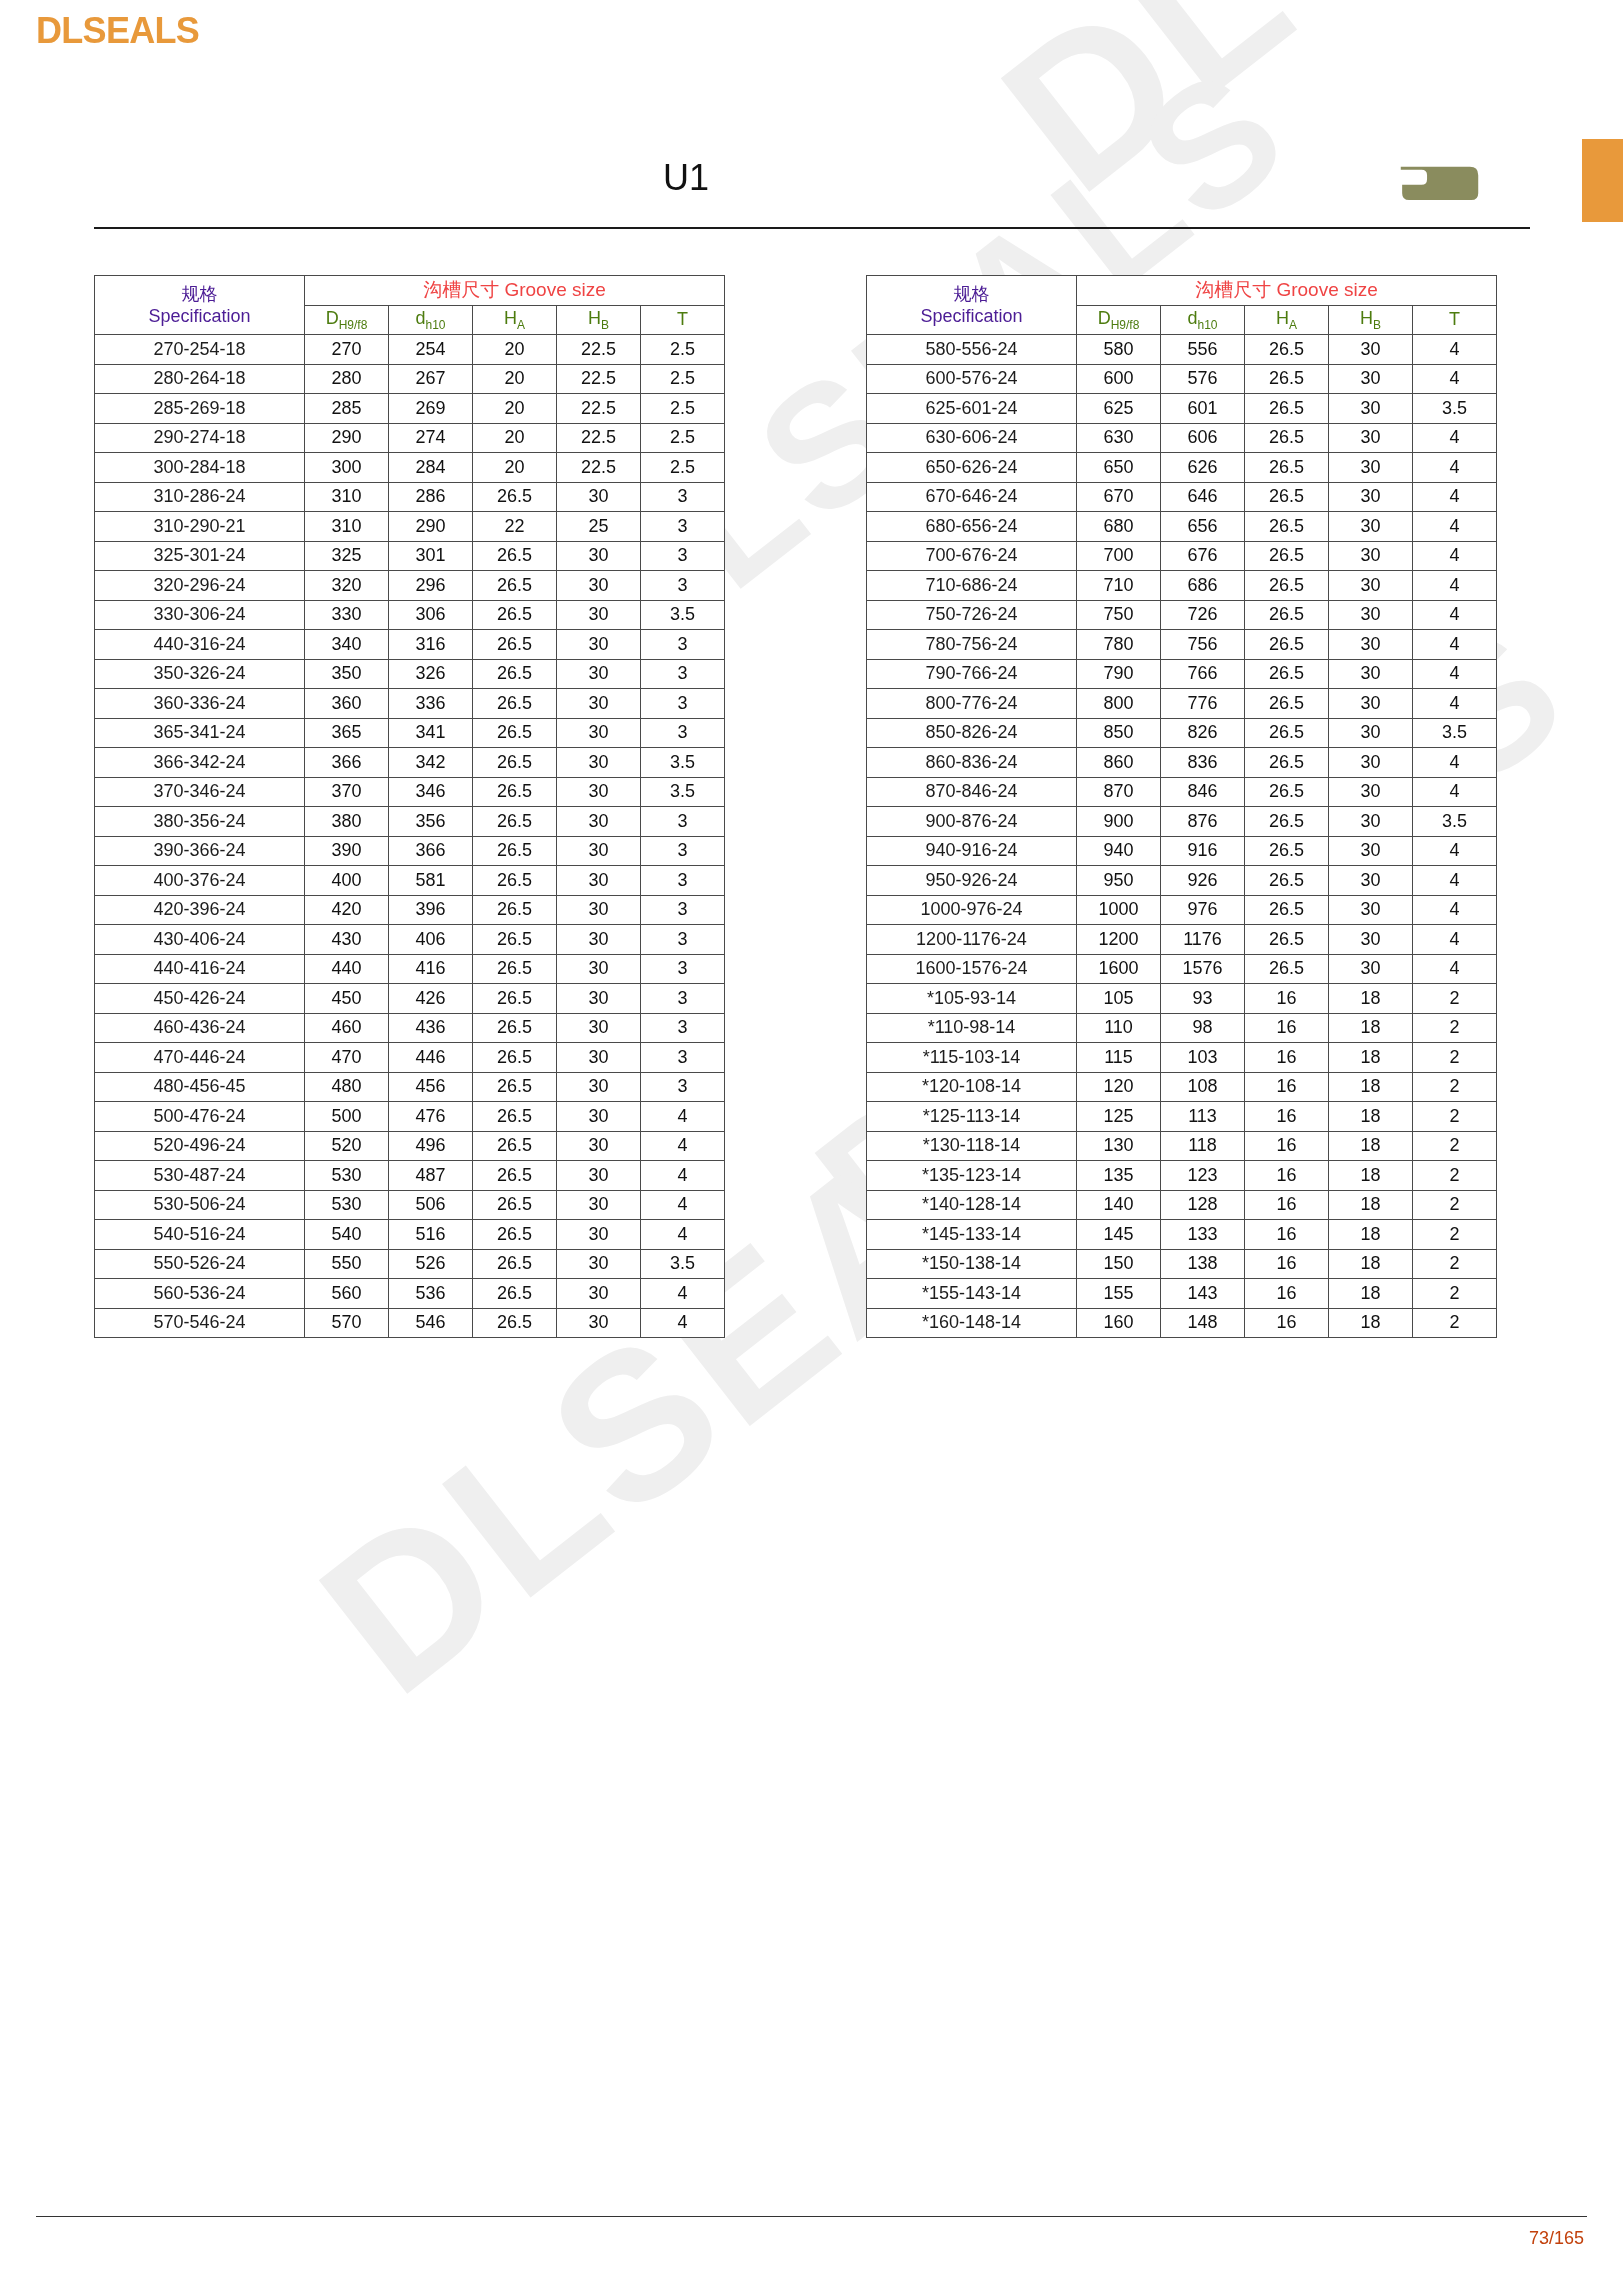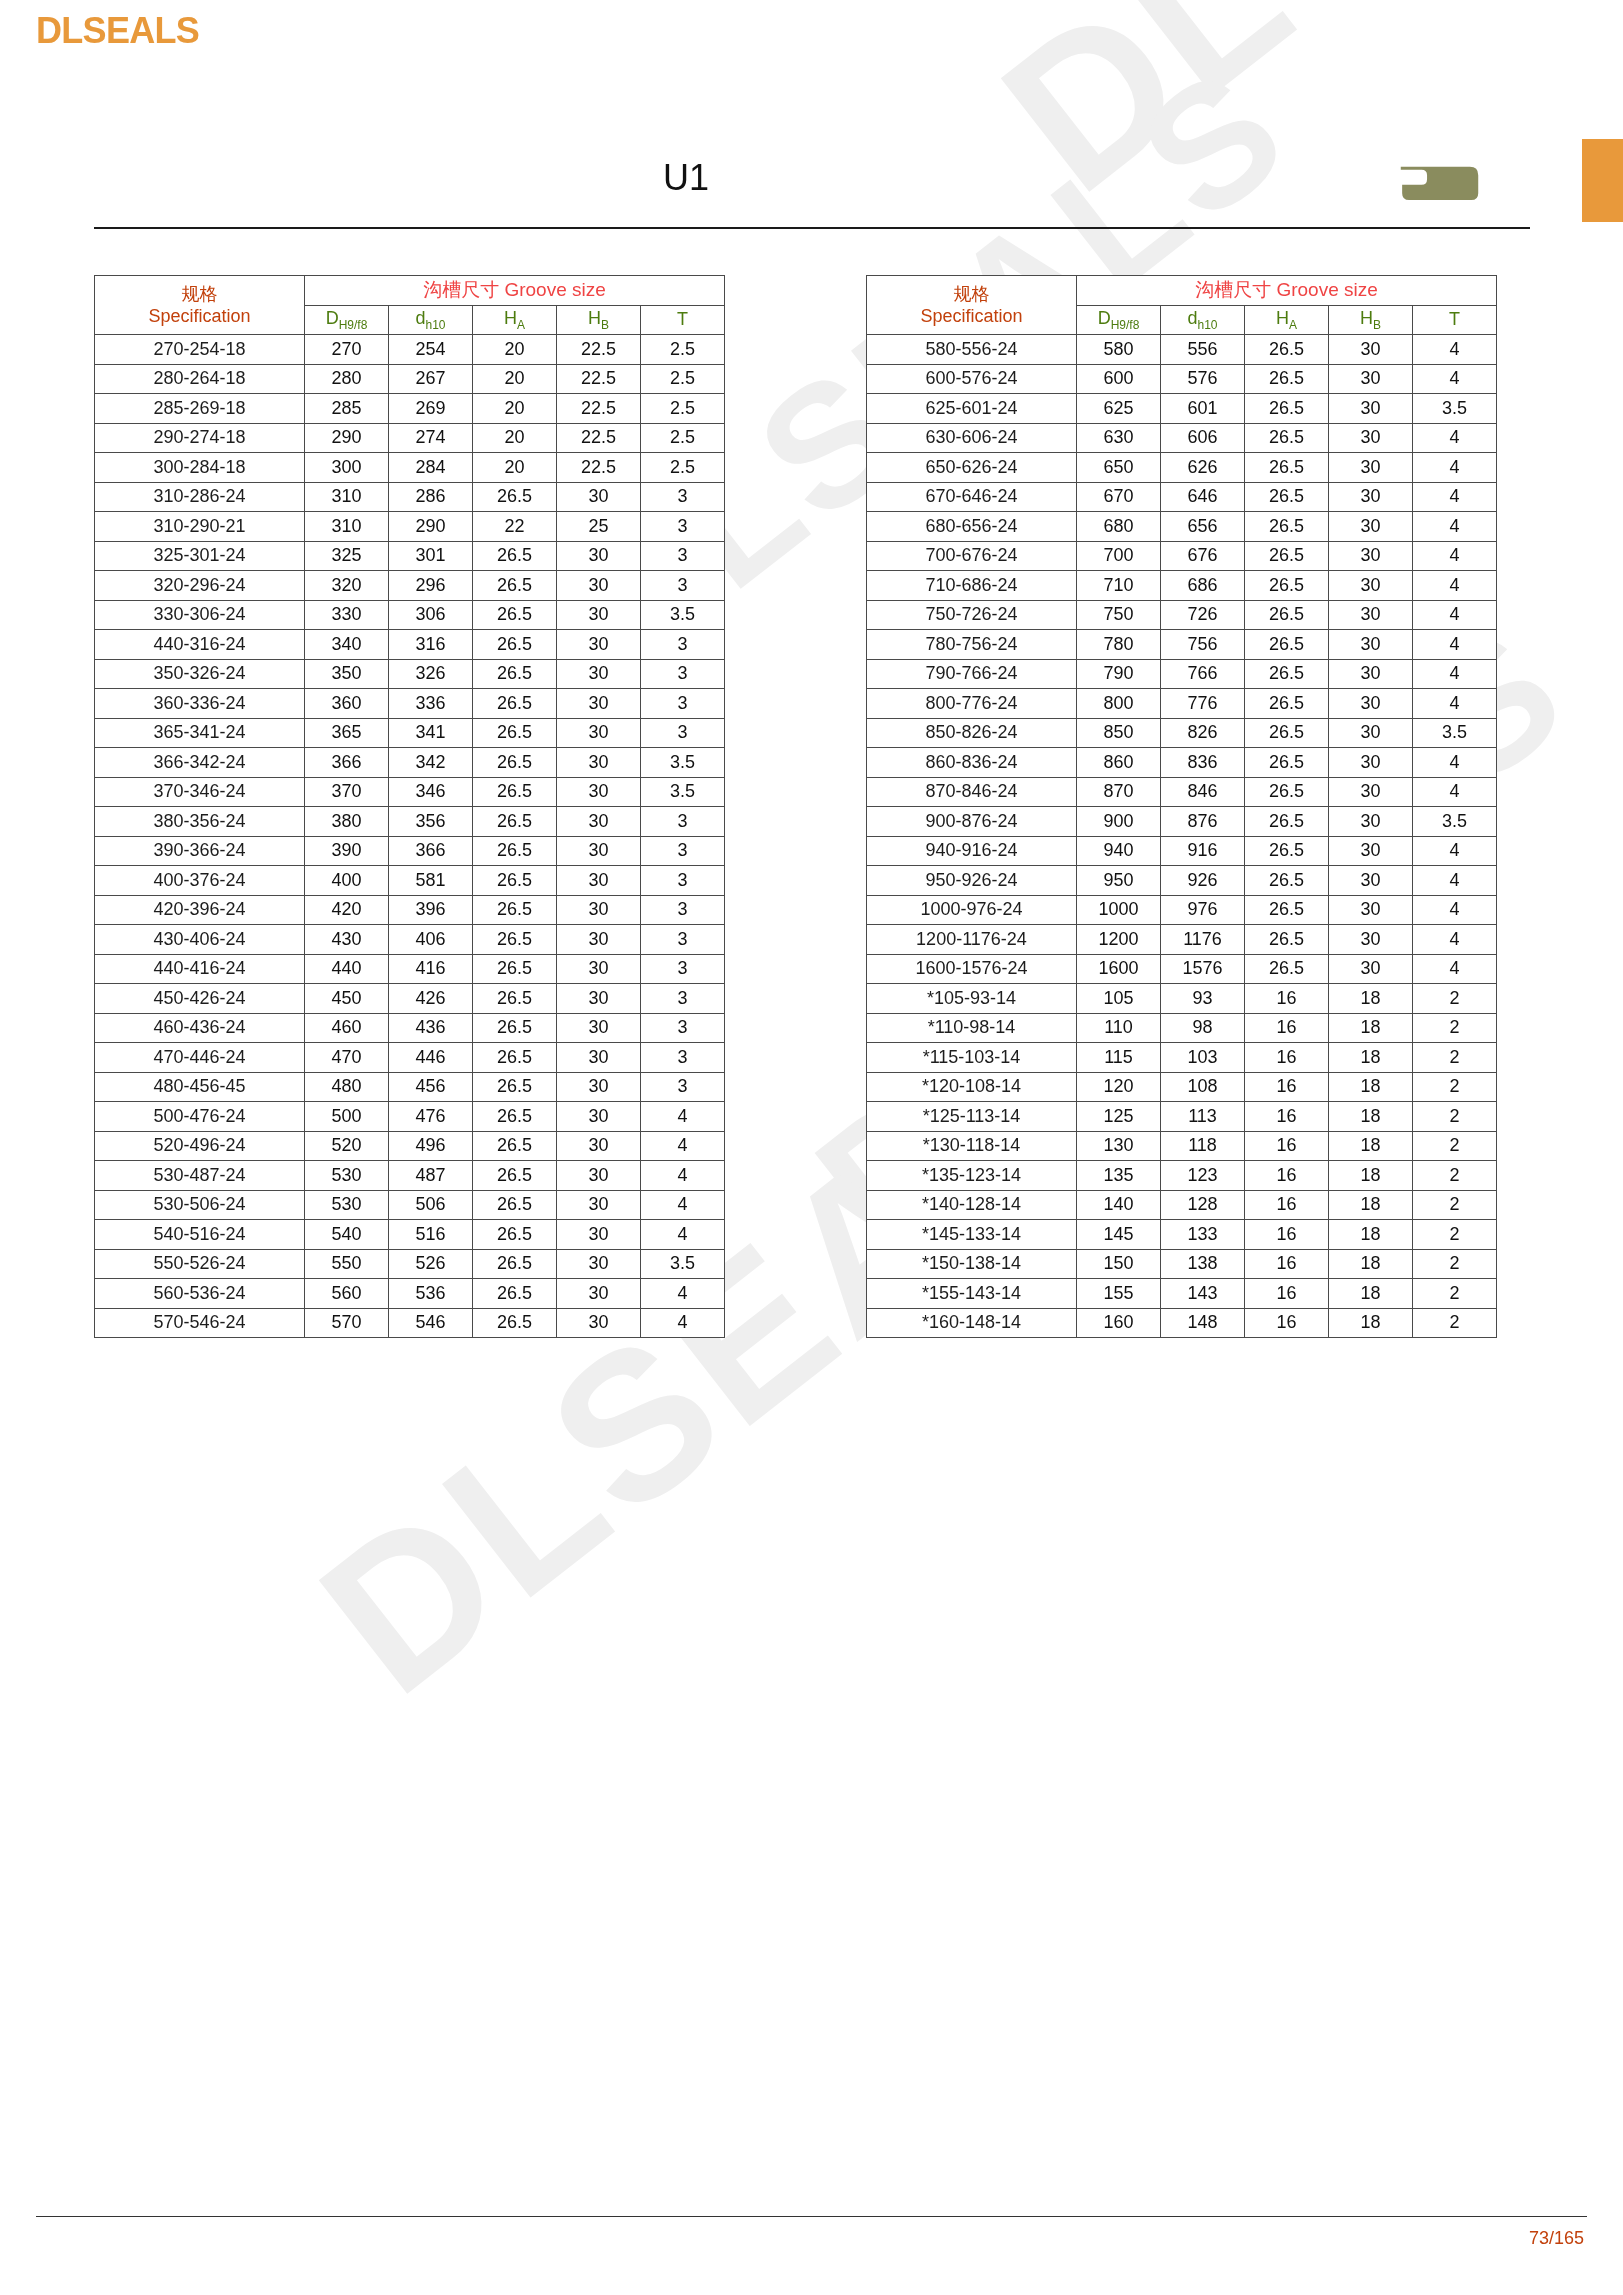--- a/index.html
+++ b/index.html
@@ -70,21 +70,21 @@
     font-weight:normal;
     padding:0;
     height:28.5px;
     background:#fff;
   }
   th.hd-spec {
     background:#fff;
     width:209px;
     line-height:1.25;
     font-size:18px;
-    color:#c2410c;
+    color:#4c1d95;
     font-weight:bold;
     padding:2.8px 0;
   }
   th.hd-spec .cn { display:block; }
   th.hd-spec .en { display:block; }
   th.hd-groove {
     background:#fff; font-size:19px; color:#ef4444; height:32px;
   }
   th.hd-sub {
     background:#fff; font-size:18px; color:#4d7c0f; height:32px;margin-top:24px;

